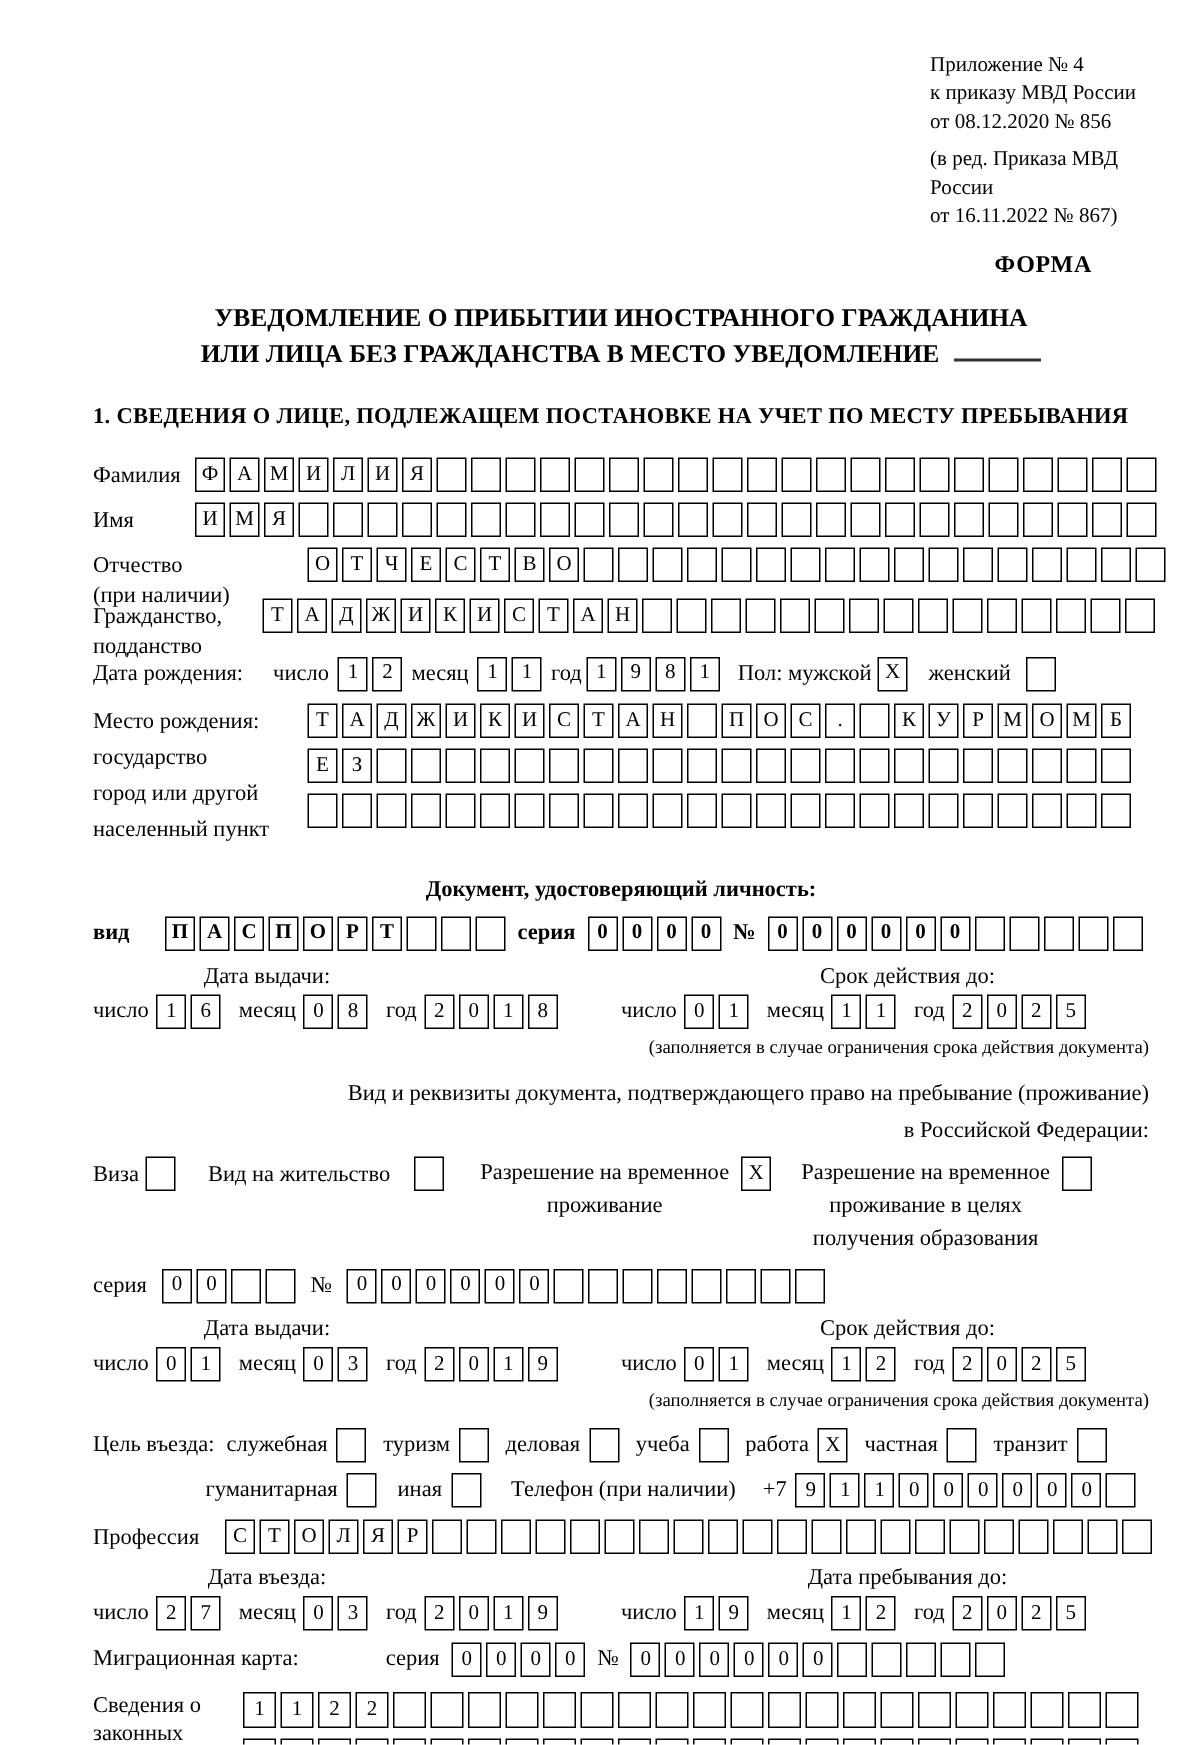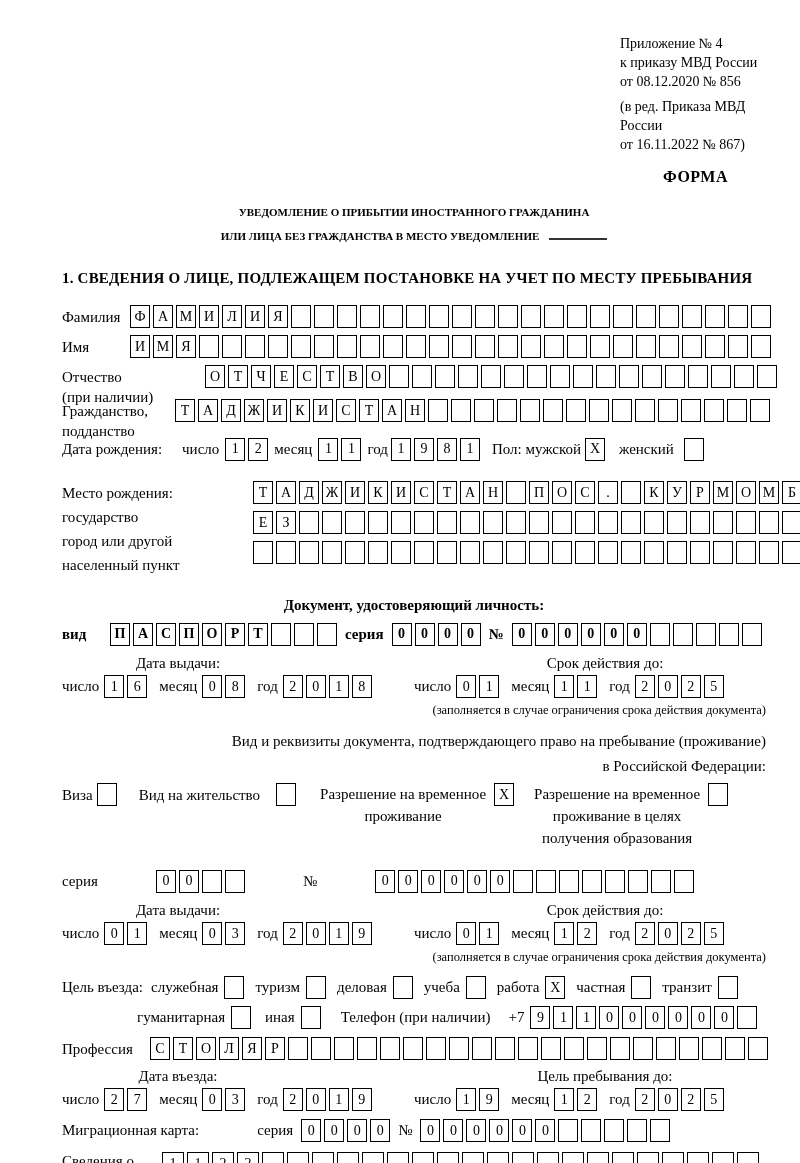--- a/index.html
+++ b/index.html
@@ -8,40 +8,40 @@
     width:800px; height:1163px; overflow:hidden;
     color:#000; font-family:"Liberation Serif", serif; font-size:15px;
     position:relative;
   }
   .page { padding:34px 34px 0 62px; }
 
   
   .appendix { margin-left:558px; font-size:14px; line-height:19px; }
   .appendix .amend { margin-top:6px; }
   .forma { text-align:right; padding-right:38px; font-weight:bold; font-size:16px; margin-top:14px; letter-spacing:.5px; }
-  .title { text-align:center; font-weight:bold; font-size:11px; line-height:24px; margin-top:14px; }
+  .title { text-align:center; font-weight:bold; font-size:17px; line-height:24px; margin-top:14px; }
   .blank-line { display:inline-block; width:58px; border-bottom:2px solid #333; margin-left:10px; vertical-align:baseline; }
   .section1 { font-weight:bold; font-size:15px; margin-top:22px; letter-spacing:.2px; }
 
   
   .cells { display:inline-flex; gap:3px; vertical-align:middle; flex:none; }
   .cell {
     width:20px; height:23px; border:1.6px solid #000;
     display:inline-flex; align-items:center; justify-content:center;
     font-size:14px; flex:none; background:#fff;
   }
   .cells.big .cell { width:22px; height:24px; }
 
   .frow { display:flex; align-items:flex-start; margin-bottom:6px; white-space:nowrap; }
   .flabel { flex:none; position:relative; line-height:24px; }
   .flabel .sub { position:absolute; top:22px; left:0; line-height:20px; white-space:nowrap; }
   .w68 { width:68px; } .w113 { width:113px; } .w143 { width:143px; } .w88 { width:88px; } .w48 { width:48px; }
 
   .rows-start { margin-top:18px; }
-  .mt14 { margin-top:14px; } .mt12 { margin-top:20px;gap:48px; } .mt10 { margin-top:10px; } .mt8 { margin-top:8px; }
+  .mt14 { margin-top:14px; } .mt12 { margin-top:8px; } .mt10 { margin-top:10px; } .mt8 { margin-top:8px; }
 
   .inline-lbl { line-height:24px; margin:0 6px; flex:none; }
   .inline-lbl.first { margin-left:0; }
 
   
   .block { display:flex; align-items:flex-start; }
   .block .labelcol { flex:none; line-height:24px; }
   .block .labelcol div { line-height:24px; }
   .block .cellcol .cellrow { margin-bottom:7px; }
 
@@ -690,21 +690,21 @@
         <span class="dl">год</span>
         <span class="cells">
             <span class="cell">2</span>
             <span class="cell">0</span>
             <span class="cell">1</span>
             <span class="cell">9</span>
           </span>
       </div>
     </div>
     <div class="dateblock right">
-      <div class="datecaption">Цель пребывания до:</div>
+      <div class="datecaption">Дата пребывания до:</div>
       <div class="dateline">
         <span class="dl">число</span>
         <span class="cells">
             <span class="cell">1</span>
             <span class="cell">9</span>
           </span>
         <span class="gap"></span>
         <span class="dl">месяц</span>
         <span class="cells">
             <span class="cell">1</span>

